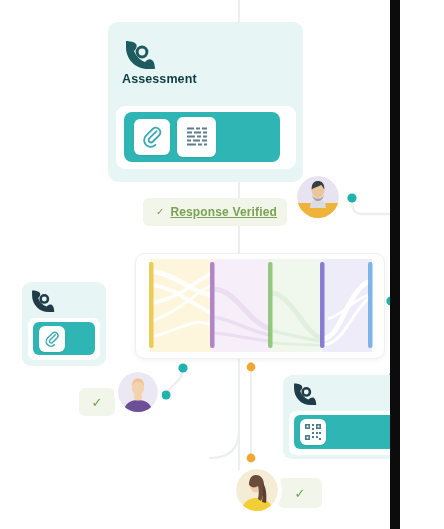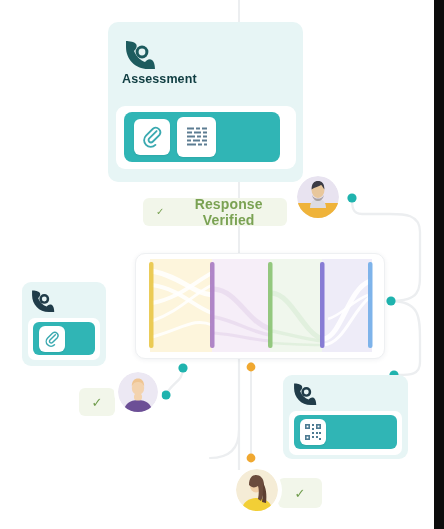--- a/index.html
+++ b/index.html
@@ -1,21 +1,21 @@
 <!DOCTYPE html>
 <html><head>
 <meta charset="utf-8">
 <style>
   html,body{margin:0;padding:0;background:#ffffff;}
   body{
     width:444px;height:529px;position:relative;overflow:hidden;
     font-family:"Liberation Sans","DejaVu Sans",sans-serif;
     background:#ffffff;
   }
-  #stage{position:absolute;inset:0;width:444px;height:529px;background:#fff;overflow:hidden;text-align:center;}
+  #stage{position:absolute;inset:0;width:400px;height:529px;background:#fff;overflow:hidden;}
 
   
   .edge-strip{position:absolute;top:0;right:0;width:10px;height:529px;background:#0c0c0c;}
 
   
   .connectors{position:absolute;inset:0;width:444px;height:529px;pointer-events:none;}
 
   
   .card{position:absolute;background:#e7f5f5;border-radius:10px;}
 
@@ -53,21 +53,21 @@
   .br-teal {left:294px;top:415px;width:103px;height:34px;border-radius:6px;}
   .br-tile {left:300px;top:419px;width:26px;height:26px;}
 
   
   .verified-pill{
     position:absolute;left:143px;top:198px;width:144px;height:28px;
     background:#f2f6ea;border-radius:6px;
     display:flex;align-items:center;gap:6px;padding-left:13px;
     box-sizing:border-box;
   }
-  .verified-text{font-size:14px;font-weight:bold;color:#7aa253;letter-spacing:.15px;}
+  .verified-text{font-size:12px;font-weight:bold;color:#7aa253;letter-spacing:.15px;text-decoration:underline;}
   .verified-check{color:#7aa253;font-size:10px;line-height:1;}
 
   
   .chart-panel{
     position:absolute;left:135px;top:253px;width:248px;height:104px;
     background:#ffffff;border:1px solid #eef0f2;border-radius:10px;
     box-shadow:0 1px 5px rgba(40,60,80,.07);
     overflow:hidden;
   }
   .chart-inner{position:absolute;left:6px;top:5px;width:236px;height:93px;overflow:hidden;border-radius:4px;}

